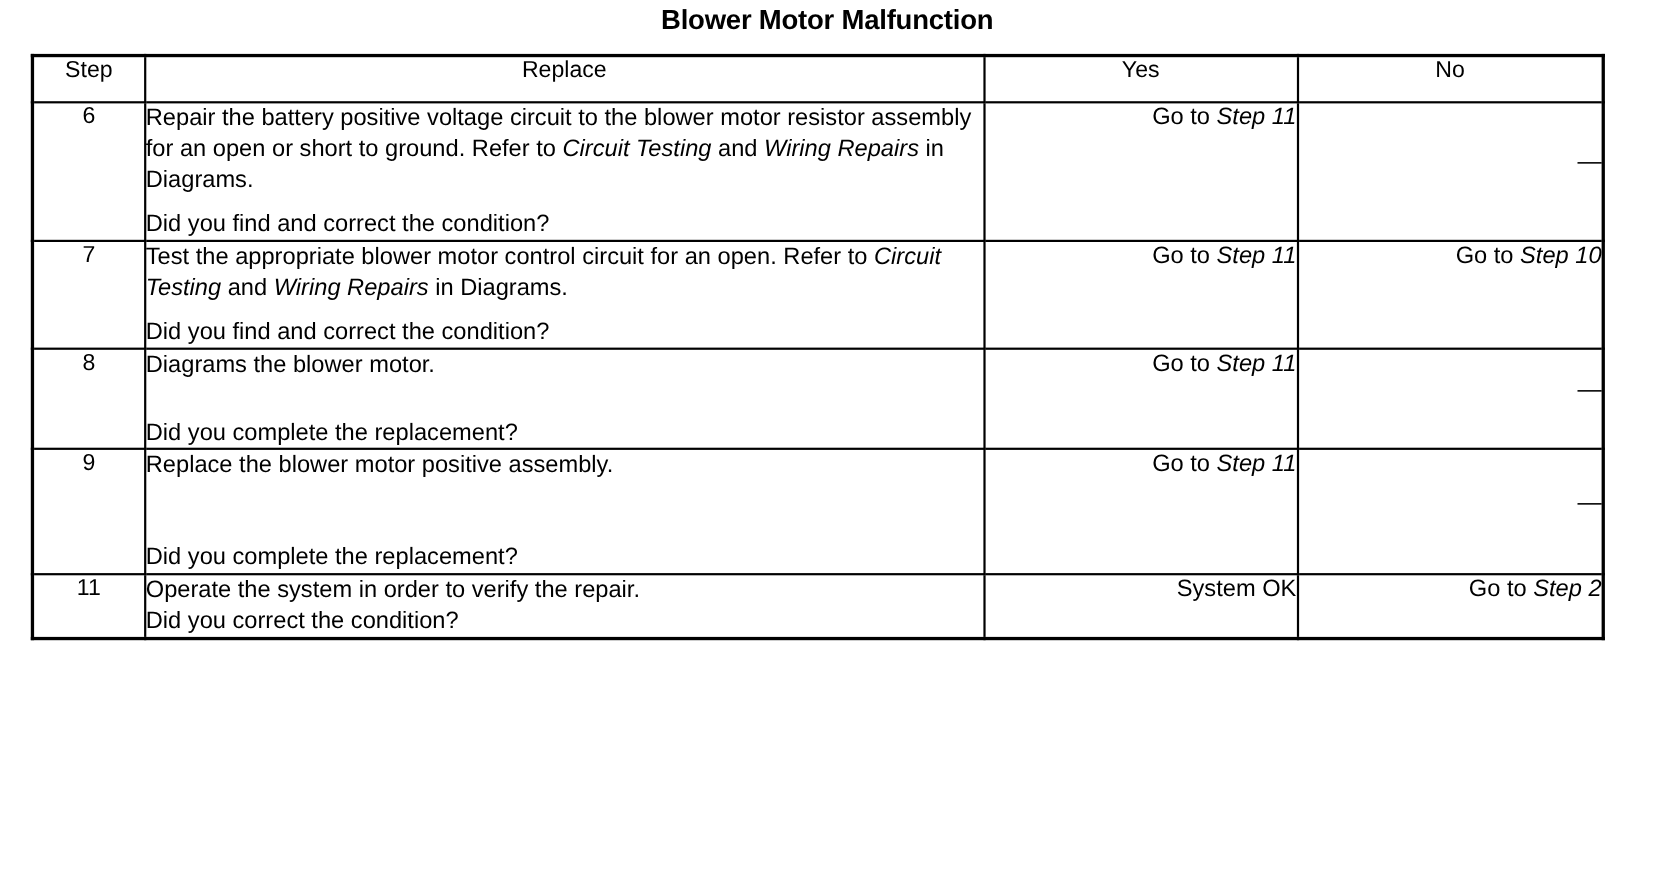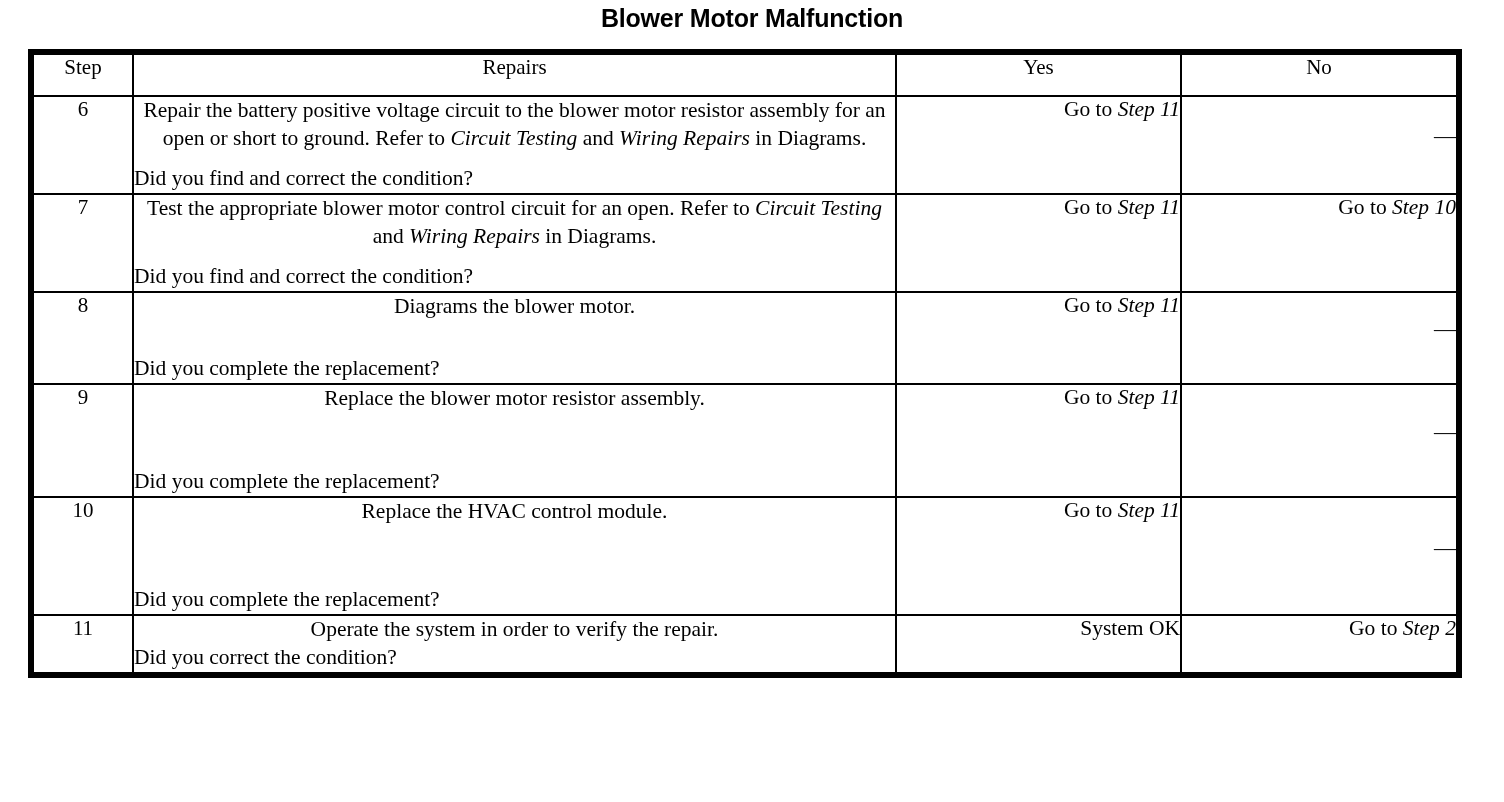--- a/index.html
+++ b/index.html
@@ -37,22 +37,21 @@
     border-collapse: collapse;
     table-layout: fixed;
   }
   table.diag td, table.diag th {
     border: 2px solid #000000;
     padding: 0;
     vertical-align: top;
     font-weight: normal;
   }
   table.diag {
-    border: 6px solid #000000;
-    font-family: Liberation Serif, serif;
+    border: 3px solid #000000;
   }
   col.c-step { width: 102px; }
   col.c-action { width: 763px; }
   col.c-yes    { width: 285px; }
   col.c-no     { width: 278px; }
 
   thead th {
     height: 40px;
     text-align: center;
     vertical-align: middle;
@@ -83,21 +82,21 @@
     padding-bottom: 0;
   }
   .dash {
     display: inline-block;
     font-size: 22px;
     line-height: 1;
     position: relative;
     top: -8px;
   }
   .ital { font-style: italic; }
-  .act-main { margin: 0 0 0 0; text-align: center; }
+  .act-main { margin: 0 0 0 0; }
   .act-q { margin: 0; }
   .spacer-sm { height: 12px; }
   .spacer-md { height: 34px; }
   .spacer-lg { height: 56px; }
   .spacer-xl { height: 60px; }
 </style>
 </head>
 <body>
 
 <div class="page">
@@ -107,21 +106,21 @@
   <table class="diag">
     <colgroup>
       <col class="c-step">
       <col class="c-action">
       <col class="c-yes">
       <col class="c-no">
     </colgroup>
     <thead>
       <tr>
         <th>Step</th>
-        <th>Repairs</th>
+        <th>Replace</th>
         <th>Yes</th>
         <th>No</th>
       </tr>
     </thead>
     <tbody id="tbody">
         <tr>
           <td class="step-cell">6</td>
           <td class="action-cell">
             <div class="act-main"><span>Repair the battery positive voltage circuit to the blower motor resistor assembly for an open or short to ground. Refer to </span><span class="ital">Circuit Testing</span><span> and </span><span class="ital">Wiring Repairs</span><span> in Diagrams.</span></div>
             <div class="spacer-sm"></div>
@@ -146,32 +145,22 @@
             <div class="act-main"><span>Diagrams the blower motor.</span></div>
             <div class="spacer-md"></div>
             <div class="act-q">Did you complete the replacement?</div>
           </td>
           <td class="yn-cell"><span>Go to </span><span class="ital">Step 11</span></td>
           <td class="yn-cell dash-cell"><span class="dash">—</span></td>
         </tr>
         <tr>
           <td class="step-cell">9</td>
           <td class="action-cell">
-            <div class="act-main"><span>Replace the blower motor resistor assembly.</span></div>
+            <div class="act-main"><span>Replace the blower motor positive assembly.</span></div>
             <div class="spacer-lg"></div>
-            <div class="act-q">Did you complete the replacement?</div>
-          </td>
-          <td class="yn-cell"><span>Go to </span><span class="ital">Step 11</span></td>
-          <td class="yn-cell dash-cell"><span class="dash">—</span></td>
-        </tr>
-        <tr>
-          <td class="step-cell">10</td>
-          <td class="action-cell">
-            <div class="act-main"><span>Replace the HVAC control module.</span></div>
-            <div class="spacer-xl"></div>
             <div class="act-q">Did you complete the replacement?</div>
           </td>
           <td class="yn-cell"><span>Go to </span><span class="ital">Step 11</span></td>
           <td class="yn-cell dash-cell"><span class="dash">—</span></td>
         </tr>
         <tr>
           <td class="step-cell">11</td>
           <td class="action-cell">
             <div class="act-main"><span>Operate the system in order to verify the repair.</span></div>
             <div class="act-q">Did you correct the condition?</div>

